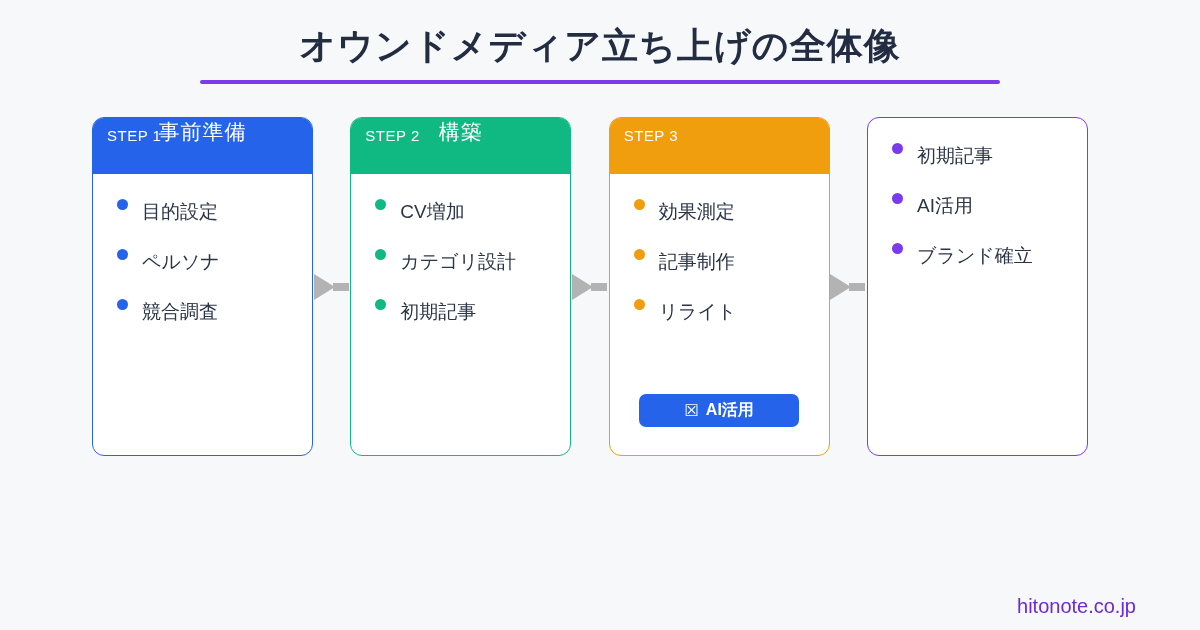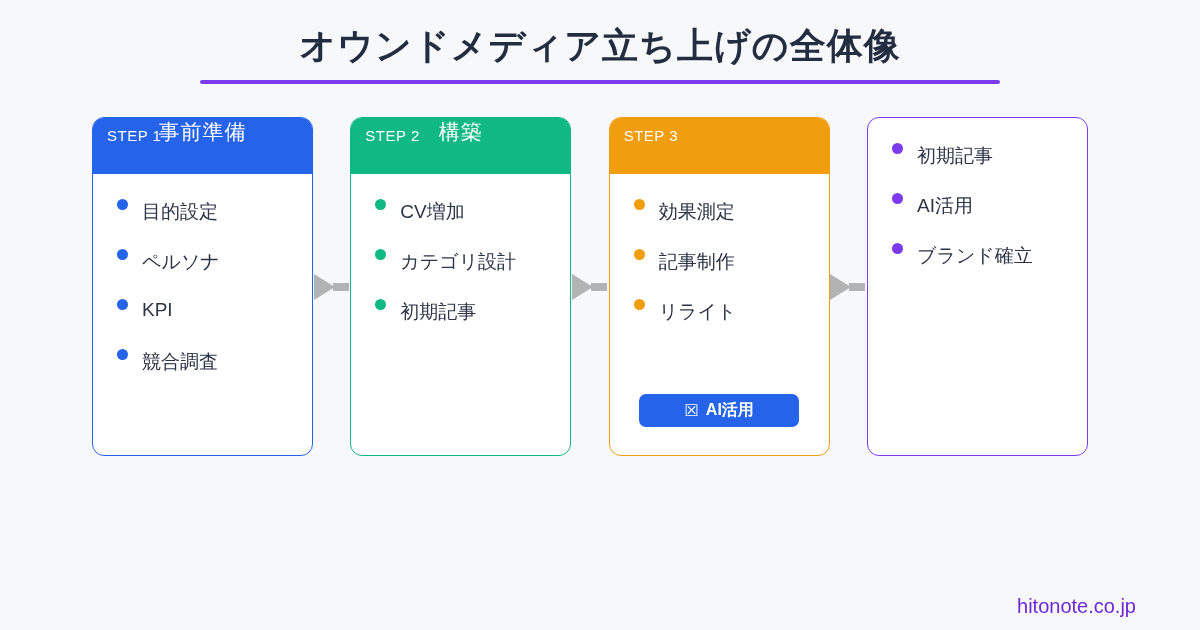--- a/index.html
+++ b/index.html
@@ -130,24 +130,20 @@
       <div class="step-item">
           <span class="bullet"></span>
           <span>目的設定</span>
         </div>
       <div class="step-item">
           <span class="bullet"></span>
           <span>ペルソナ</span>
         </div>
       <div class="step-item">
           <span class="bullet"></span>
-          <span>KPI</span>
-        </div>
-      <div class="step-item">
-          <span class="bullet"></span>
           <span>競合調査</span>
         </div>
     </div>
   </div>
 
   <div class="arrow-gap">
     <svg width="36" height="26" viewBox="0 0 36 26">
       <polygon points="0,0 0,26 21,13" fill="#b3b3b3"></polygon>
       <rect x="19" y="9" width="16" height="8" fill="#b3b3b3"></rect>
     </svg>

